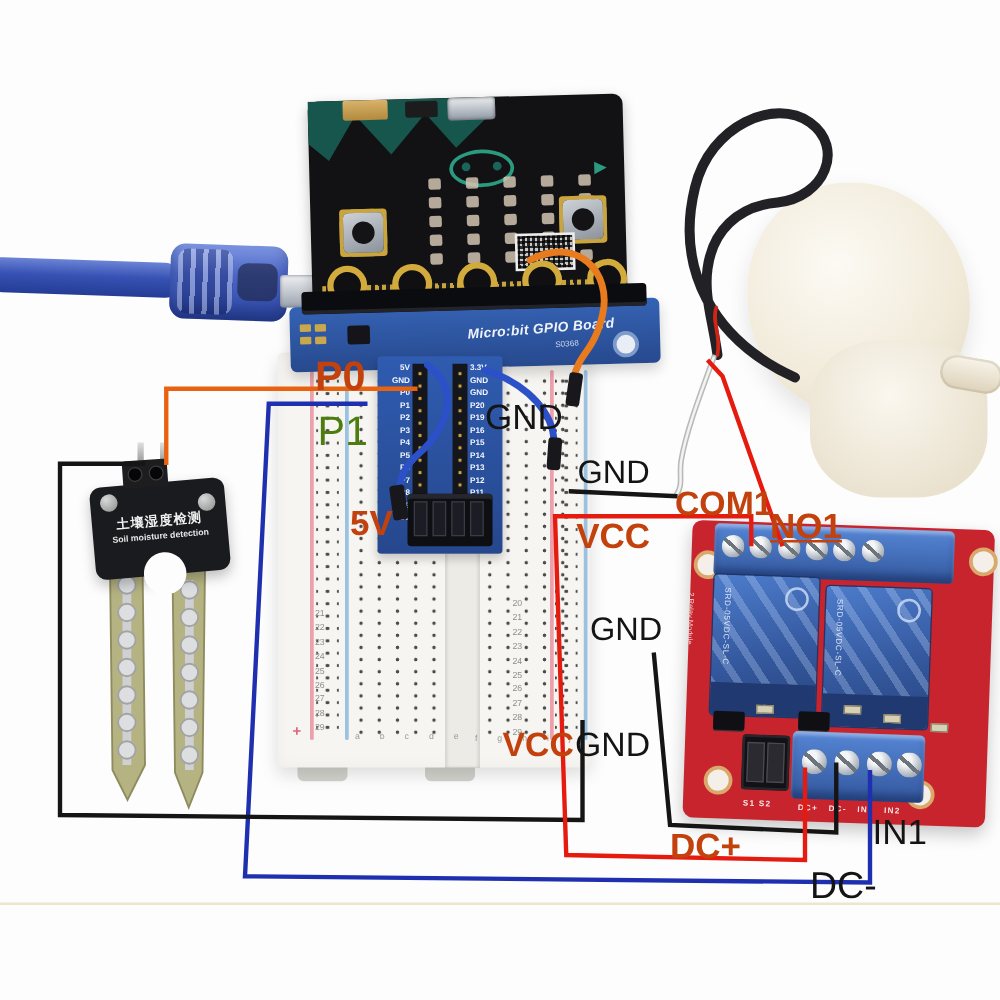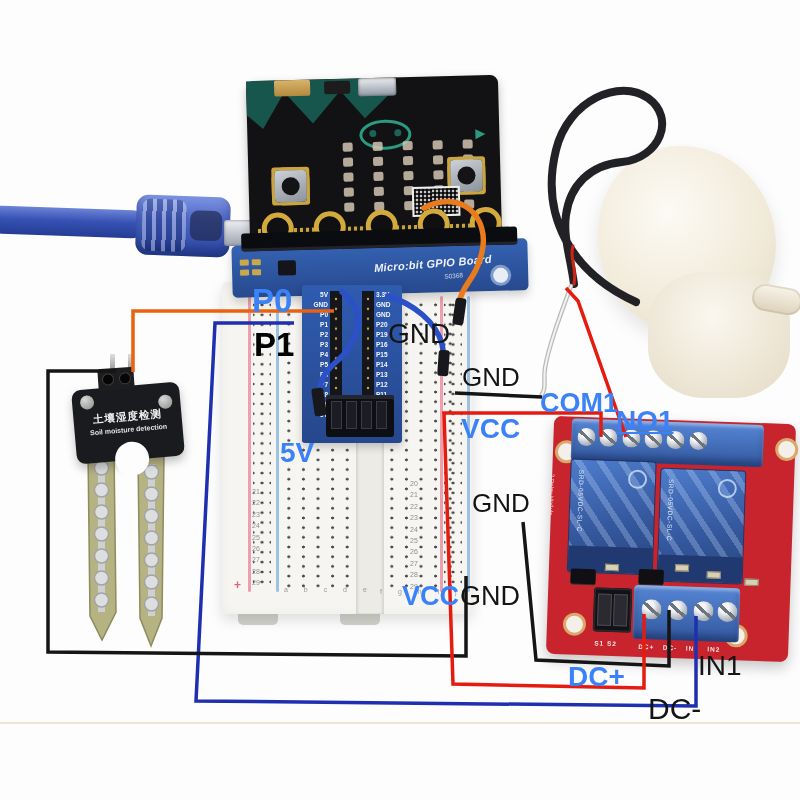--- a/index.html
+++ b/index.html
@@ -2,23 +2,23 @@
 <html><head>
 <meta charset="utf-8">
 <style>
   html,body{margin:0;padding:0;background:#fff;}
   #stage{position:relative;width:800px;height:800px;background:#fdfdfd;overflow:hidden;
          font-family:"Liberation Sans",sans-serif;}
   .abs{position:absolute;}
 
   
   .lbl{position:absolute;font-family:"Liberation Sans",sans-serif;line-height:1;z-index:40;white-space:nowrap;}
-  .lbl.red{color:#3b82f6;font-weight:700;}
+  .lbl.red{color:#c2410c;font-weight:700;}
   .lbl.blk{color:#141414;font-weight:400;}
-  .lbl.blu{color:#000000;font-weight:700;}
+  .lbl.blu{color:#4d7c0f;font-weight:400;}
 
   
   svg.wires{position:absolute;left:0;top:0;z-index:30;pointer-events:none;}
   svg.jumpers{position:absolute;left:0;top:0;z-index:26;pointer-events:none;}
 
   
   .usb-cable{left:-12px;top:208px;width:158px;height:28px;border-radius:14px;z-index:6;
     background:linear-gradient(180deg,#6b84d6 0%,#3752b4 45%,#243c95 100%);transform:rotate(2deg);}
   .usb-plug{left:136px;top:196px;width:94px;height:60px;border-radius:12px;z-index:6;
     background:linear-gradient(180deg,#7d95e2 0%,#4a65c4 40%,#2c47a4 100%);transform:rotate(2deg);
@@ -405,26 +405,26 @@
 
     <polyline points="455,393 542,397" fill="none" stroke="#151515" stroke-width="3.5"></polyline>
 
     <polyline points="601,437 601,413 444,413 453,684 644,688 644,614" fill="none" stroke="#e51b10" stroke-width="3.5"></polyline>
 
     <polyline points="566,288 578,301 626,437" fill="none" stroke="#e51b10" stroke-width="3.5"></polyline>
   </svg>
 
   <div class="lbl red" style="left:252px;top:284px;font-size:33px;">P0</div>
   <div class="lbl blu" style="left:254px;top:328px;font-size:33px;">P1</div>
-  <div class="lbl red" style="left:280px;top:405px;font-size:28px;margin-top:34px;">5V</div>
+  <div class="lbl red" style="left:280px;top:405px;font-size:28px;">5V</div>
   <div class="lbl blk" style="left:388px;top:320px;font-size:28px;">GND</div>
   <div class="lbl blk" style="left:462px;top:364px;font-size:26px;">GND</div>
   <div class="lbl red" style="left:461px;top:415px;font-size:28px;">VCC</div>
   <div class="lbl red" style="left:540px;top:390px;font-size:27px;">COM1</div>
   <div class="lbl red" style="left:616px;top:407px;font-size:28px;text-decoration:underline;">NO1</div>
   <div class="lbl blk" style="left:472px;top:490px;font-size:26px;">GND</div>
   <div class="lbl red" style="left:402px;top:583px;font-size:27px;">VCC</div>
   <div class="lbl blk" style="left:460px;top:583px;font-size:27px;">GND</div>
-  <div class="lbl red" style="left:568px;top:663px;font-size:28px;">DC+</div>
+  <div class="lbl red" style="left:536px;top:663px;font-size:28px;">DC+</div>
   <div class="lbl blk" style="left:648px;top:694px;font-size:30px;">DC-</div>
   <div class="lbl blk" style="left:698px;top:652px;font-size:28px;">IN1</div>
 
 </div>
 
 </body></html>

